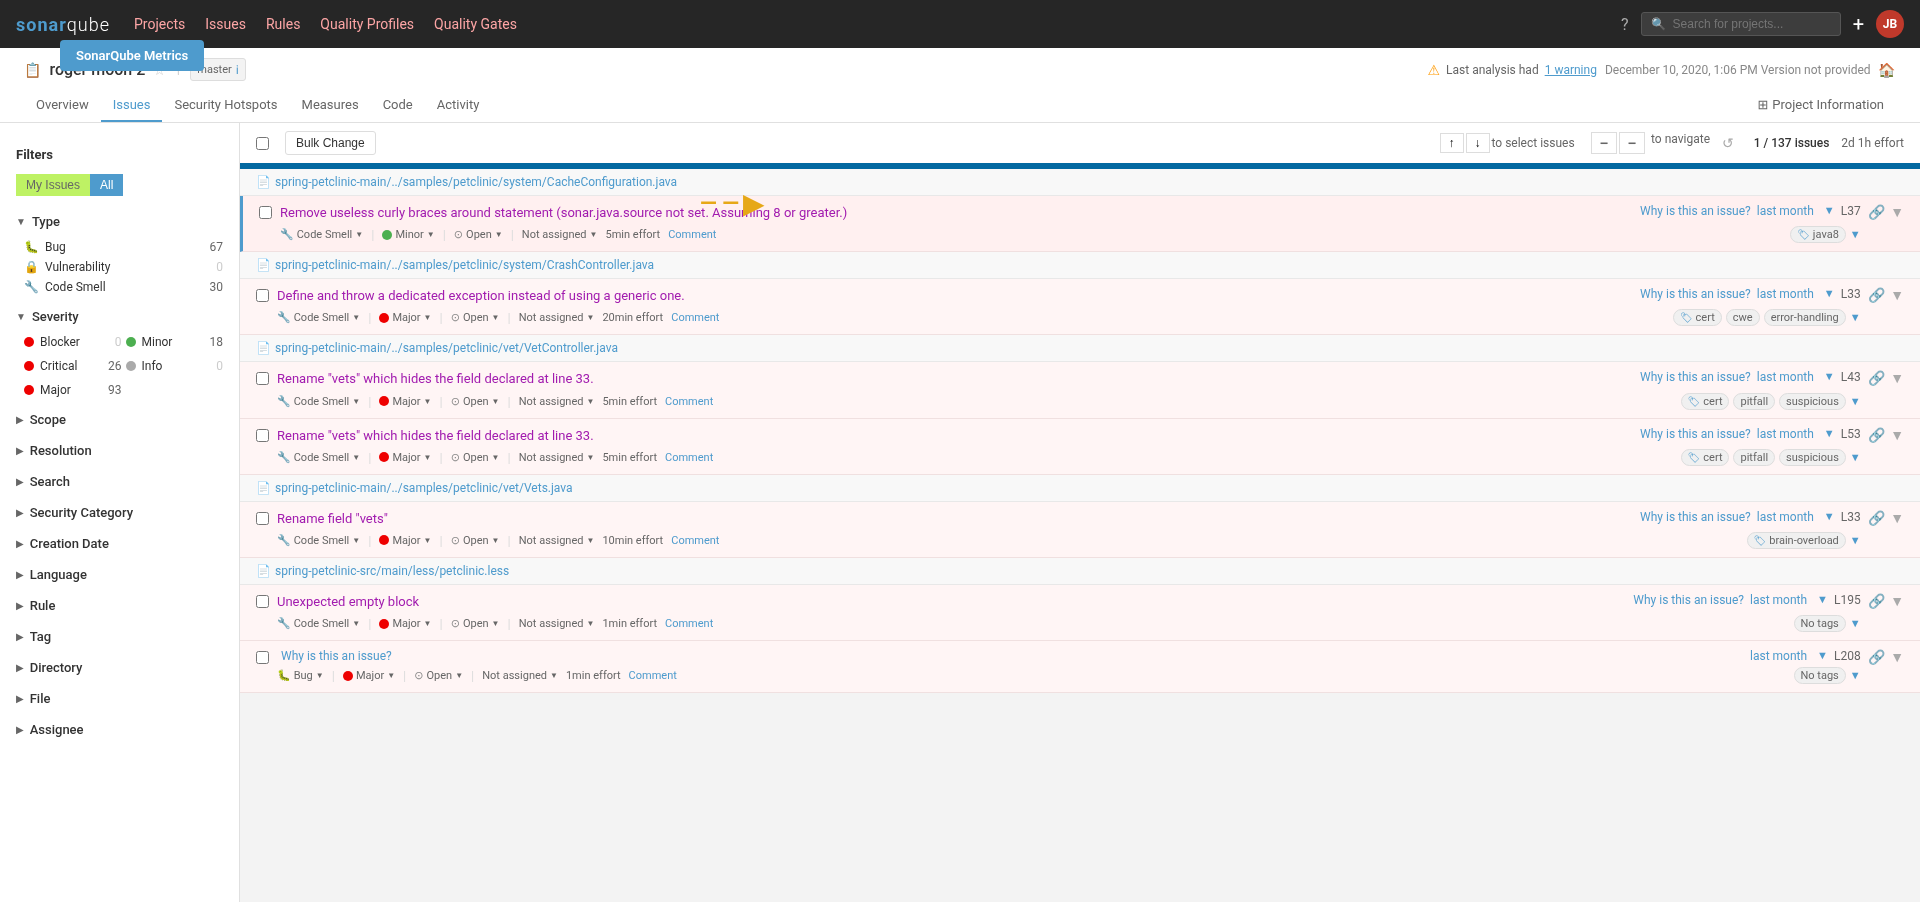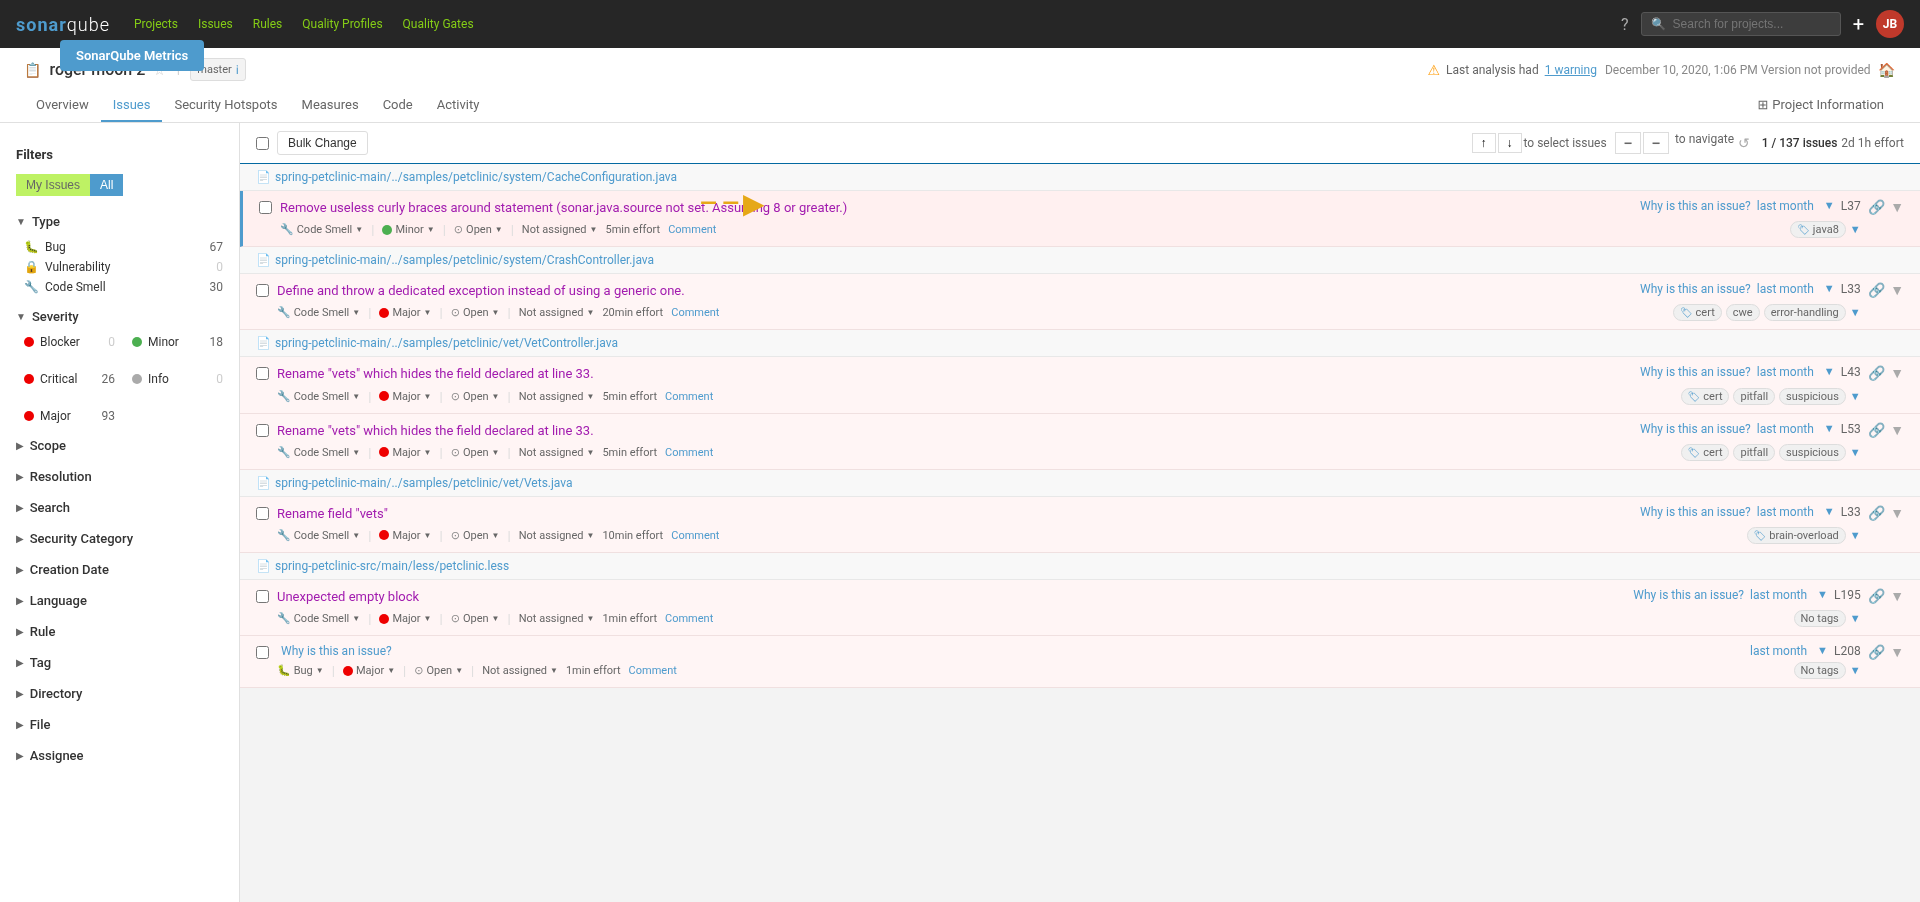--- a/index.html
+++ b/index.html
@@ -15,21 +15,21 @@
       gap: 24px;
     }
     .top-nav .logo {
       color: white;
       font-size: 18px;
       font-weight: 300;
       letter-spacing: 1px;
     }
     .top-nav .logo span { color: #4e9bcd; font-weight: 700; }
     .top-nav nav { display: flex; gap: 20px; }
-    .top-nav nav a { color: #84cc16; text-decoration: none; font-size: 12px; }
+    .top-nav nav a { color: #fca5a5; text-decoration: none; font-size: 14px; }
     .top-nav .right { margin-left: auto; display: flex; align-items: center; gap: 12px; }
     .search-box {
       background: #3d3d3d;
       border: 1px solid #555;
       border-radius: 3px;
       padding: 4px 10px;
       color: #ccc;
       font-size: 12px;
       width: 200px;
       display: flex;
@@ -127,24 +127,25 @@
     .minor-dot { width: 10px; height: 10px; border-radius: 50%; background: #4caf50; display: inline-block; }
     .info-dot { width: 10px; height: 10px; border-radius: 50%; background: #aaa; display: inline-block; }
     .filter-zero { color: #ccc; }
 
     
     .issues-area { flex: 1; padding: 0; background: #f3f3f3; position: relative; }
 
     
     .issues-toolbar {
       background: white;
-      border-bottom: 1px solid #0369a1;
+      border-bottom: 6px solid #0369a1;
       padding: 8px 16px;
       display: flex;
       align-items: center;
+      gap: 8px;
     }
     .toggle-btn {
       padding: 4px 10px;
       font-size: 12px;
       background: #bef264;
       border: none;
       cursor: pointer;
       color: #666;
     }
     .toggle-btn.active { background: #4e9bcd; color: white; }
@@ -328,21 +329,21 @@
         </div>
       </div>
     </div>
 
     <div class="filter-group">
       <div class="filter-group-header">
         <span class="arrow">▼</span>
         <span>Severity</span>
       </div>
       <div class="filter-items">
-        <div style="display:grid; grid-template-columns:1fr 1fr; gap:17px;">
+        <div style="display:grid; grid-template-columns:1fr 1fr; gap:4px;">
           <div class="filter-item">
             <div class="filter-item-left">
               <span class="blocker-dot"></span>
               <span>Blocker</span>
             </div>
             <span class="filter-count filter-zero">0</span>
           </div>
           <div class="filter-item">
             <div class="filter-item-left">
               <span class="minor-dot"></span>

